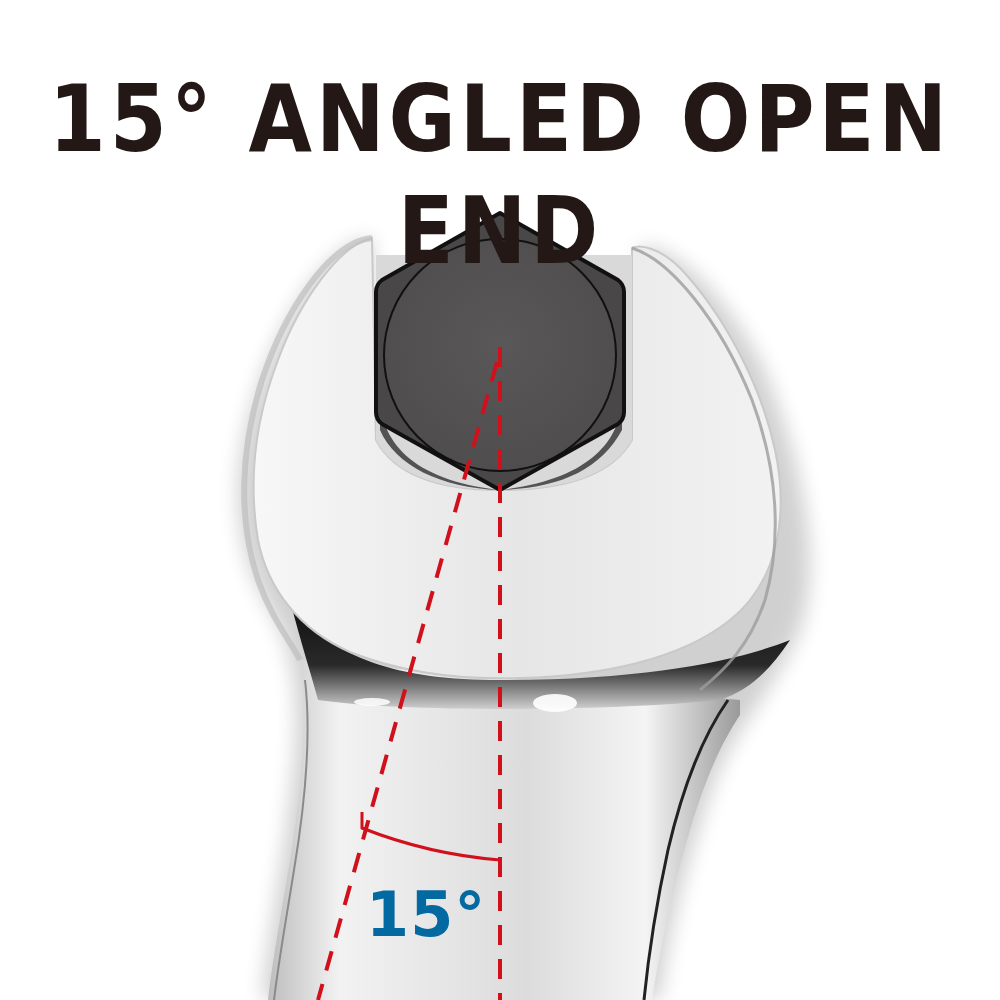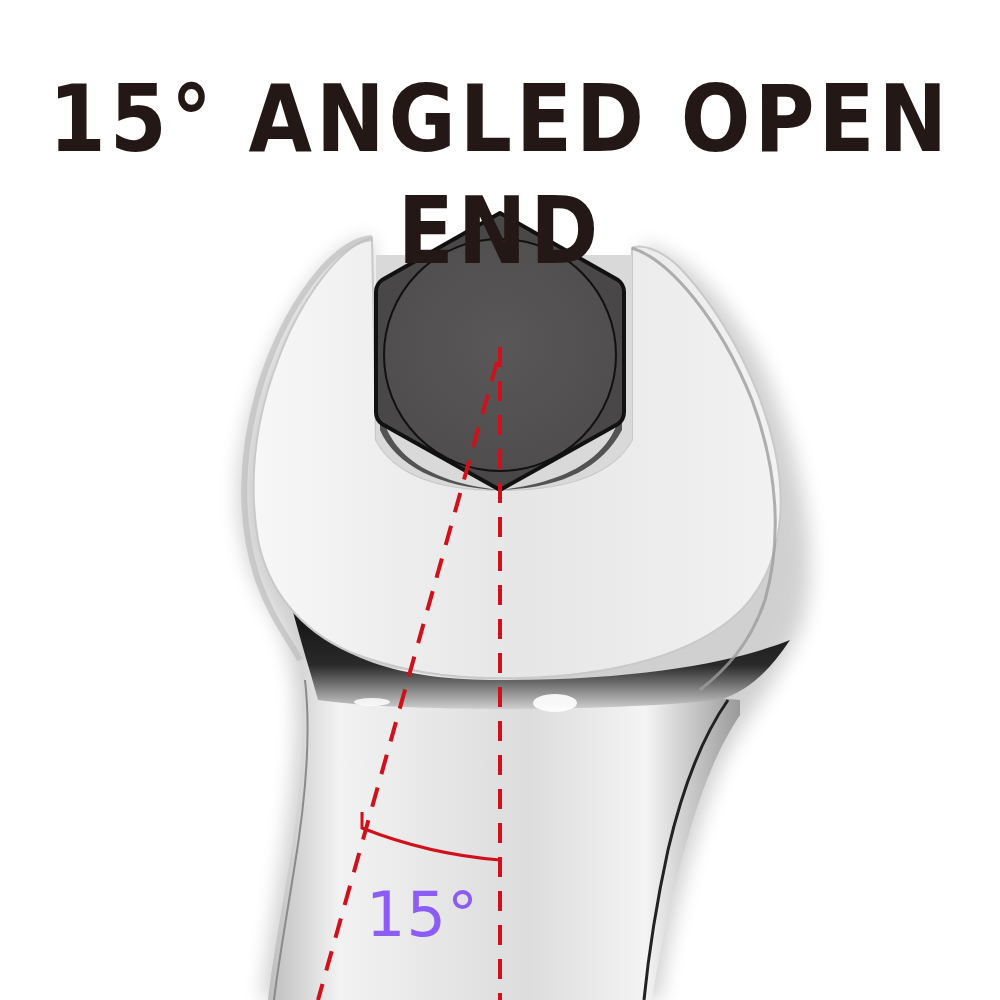--- a/index.html
+++ b/index.html
@@ -7,21 +7,21 @@
   .stage { position: absolute; left: 0; top: 0; width: 1000px; height: 1000px; }
   .title {
     position: absolute; left: 0; top: 70px; width: 1000px; height: 100px;
     text-align: center; color: #231815;
     font-family: "DejaVu Sans", sans-serif; font-weight: bold;
     font-size: 82px; letter-spacing: 4px; line-height: 100px;
     transform: scaleY(1.12); transform-origin: center;
   }
   .angle-label {
     position: absolute; left: 366px; top: 880px; width: 140px; height: 70px;
-    color: #8b5cf6; font-family: "DejaVu Sans", sans-serif; font-weight: normal;
+    color: #0369a1; font-family: "DejaVu Sans", sans-serif; font-weight: bold;
     font-size: 62px; line-height: 70px; letter-spacing: 1px;
   }
   svg { position: absolute; left: 0; top: 0; }
 </style>
 </head>
 <body>
 
 <div class="stage">
 
   <svg width="1000" height="1000" viewBox="0 0 1000 1000">

